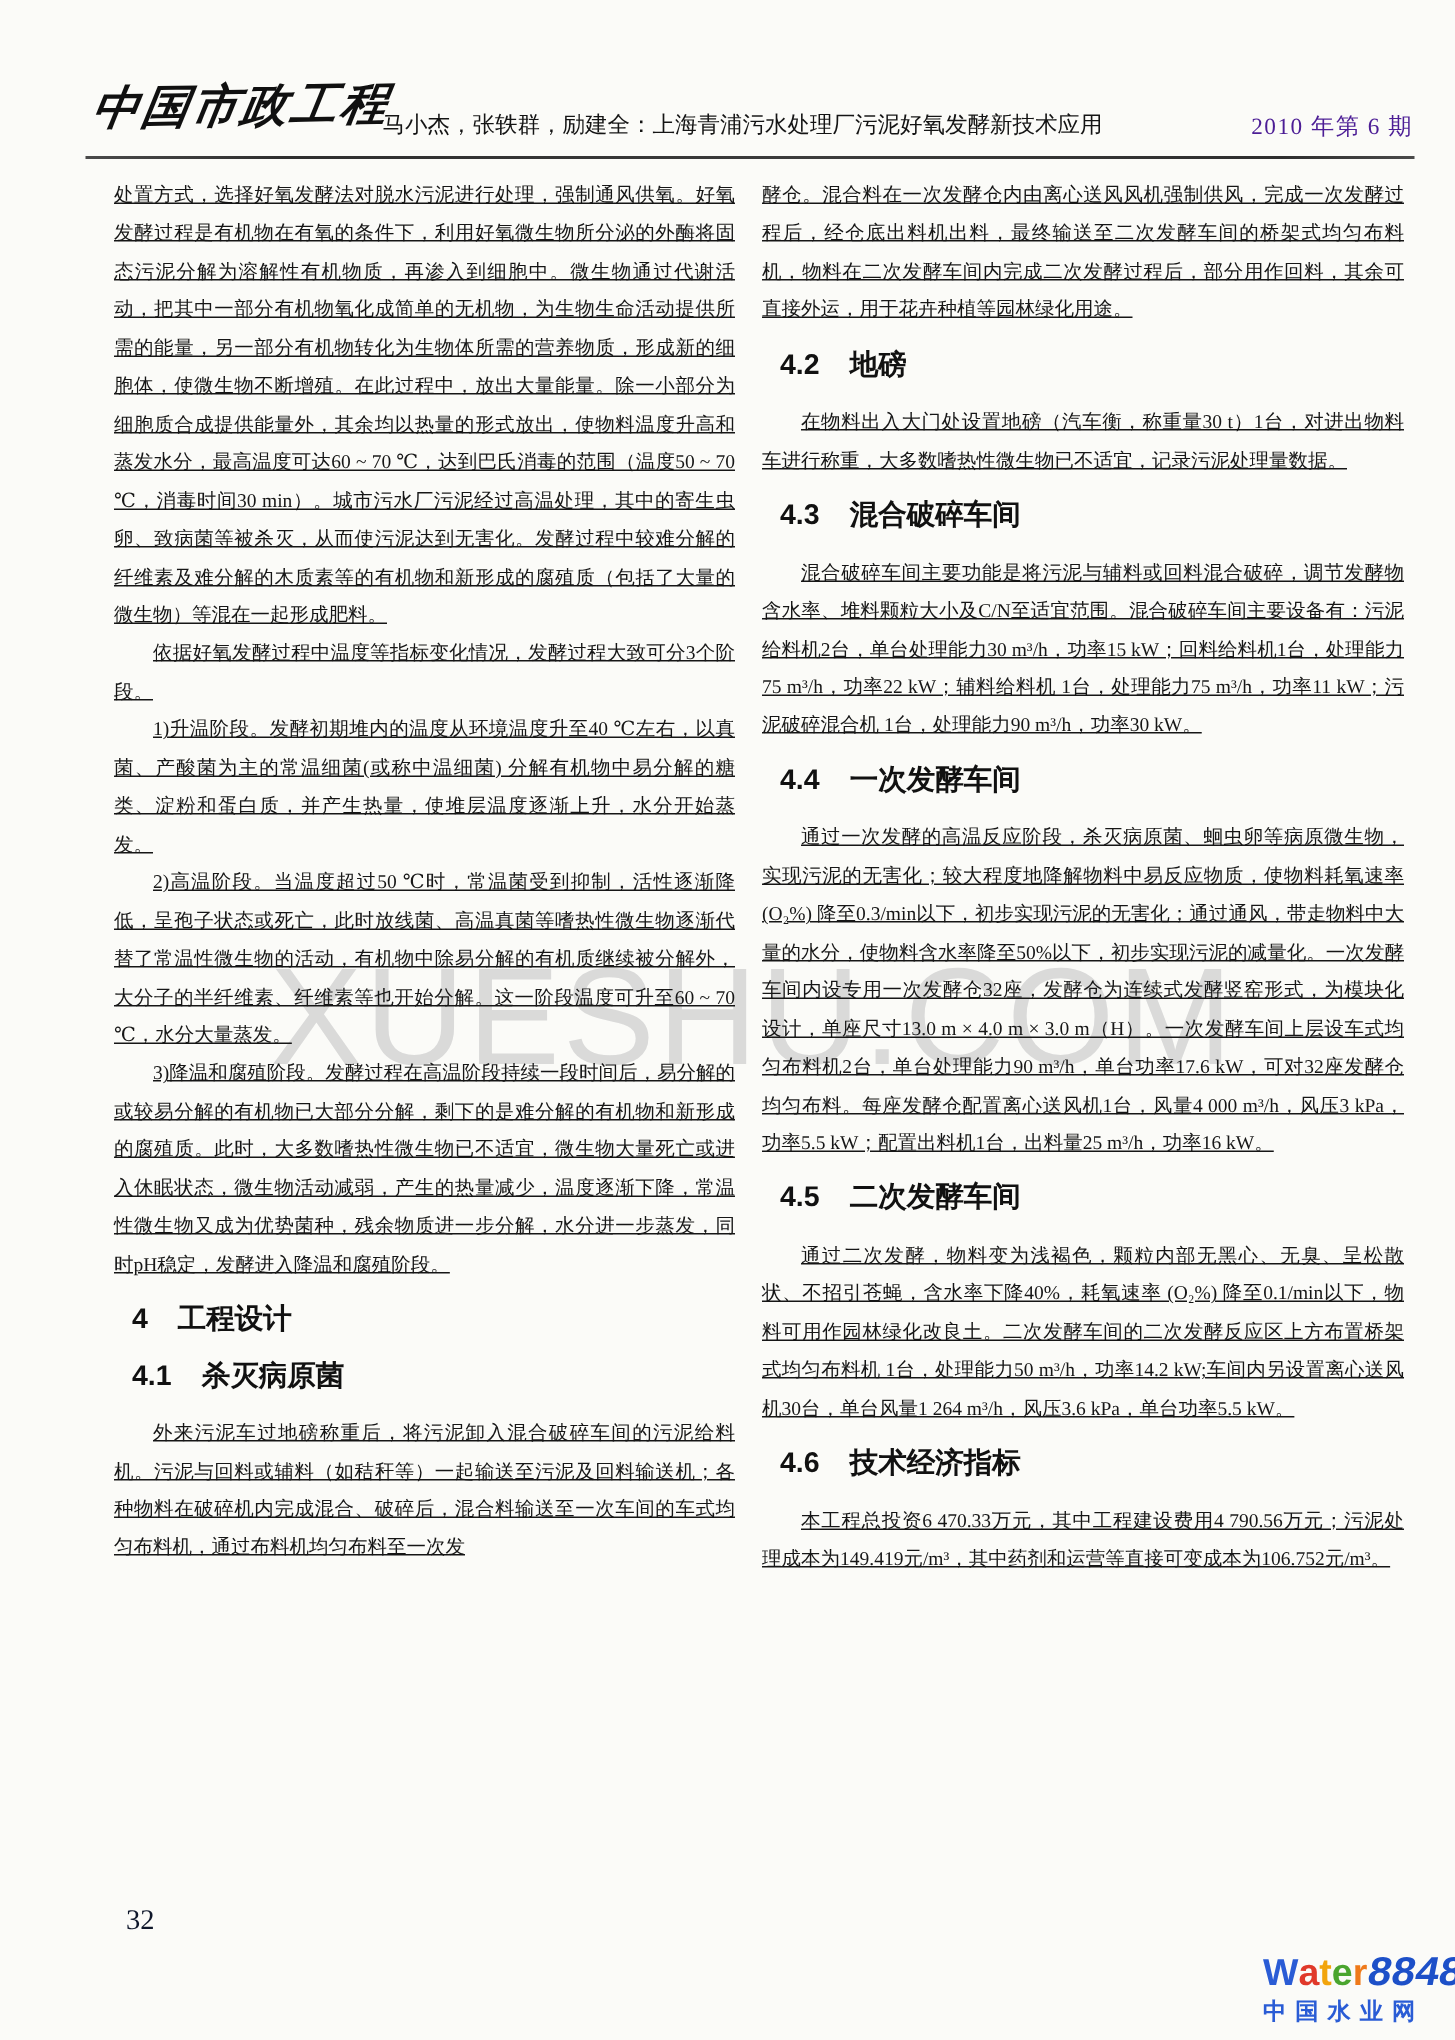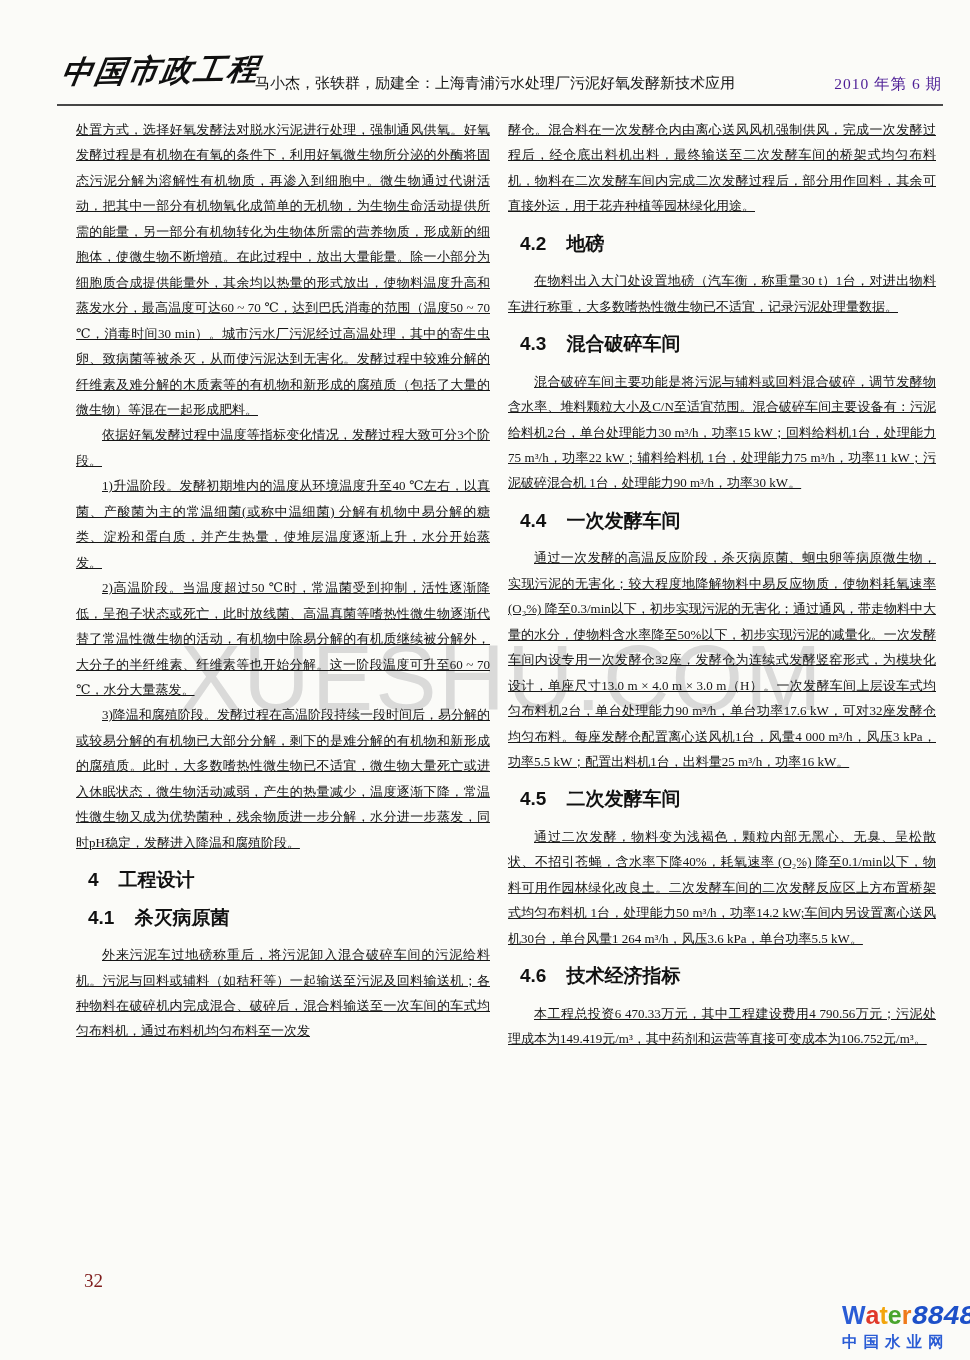--- a/index.html
+++ b/index.html
@@ -49,21 +49,21 @@
   }
   .col p.ind{text-indent:2em;}
   .sec{
     margin:12px;font-size:19px;line-height:25.45px;font-weight:bold;
     font-family:"Liberation Sans","DejaVu Sans",sans-serif;color:#111;
   }
   .sec .hnum{margin-right:20px;}
   
   .pagenum{
     position:absolute;left:84px;top:1270px;
-    font-size:19px;color:#7f1d1d;z-index:1;
+    font-size:19px;color:#0f172a;z-index:1;
   }
   .w8-logo{position:absolute;left:842px;top:1303px;z-index:1;line-height:1;}
   .w8-line1{
     font-family:"Liberation Sans","DejaVu Sans",sans-serif;
     font-weight:bold;font-size:25px;white-space:nowrap;
   }
   .w8-line1 .ltr{display:inline-block;}
   .w8-num{
     font-family:Liberation Mono, monospace;
     font-style:italic;font-weight:bold;font-size:28px;color:#1d50c8;

